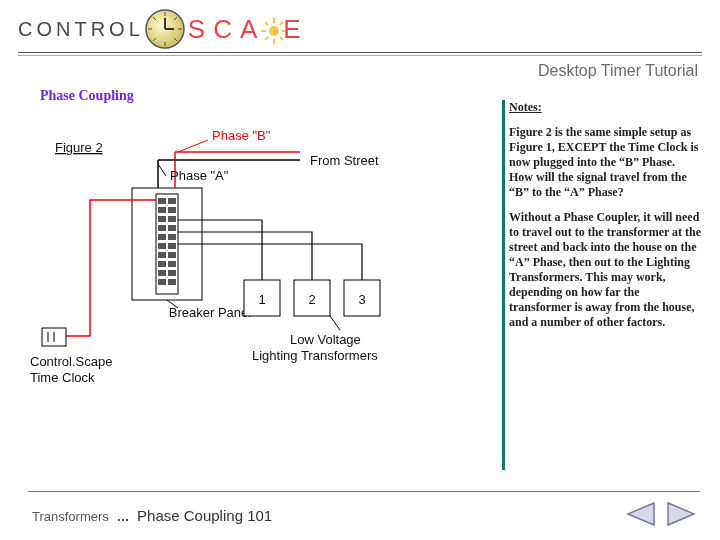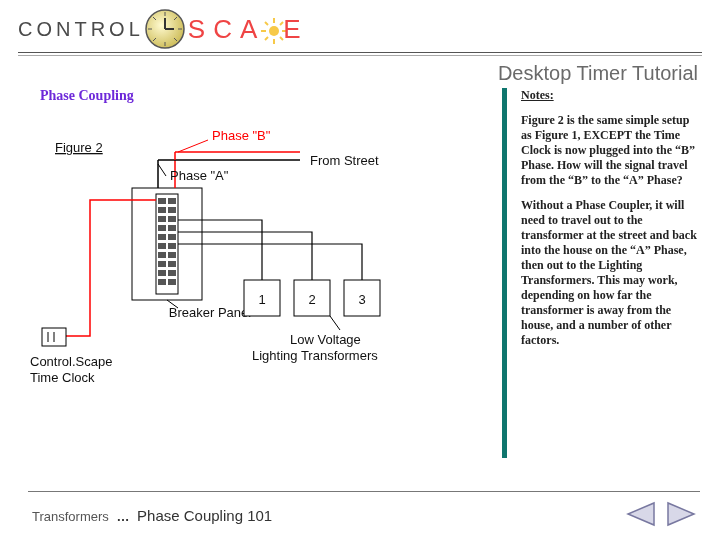--- a/index.html
+++ b/index.html
@@ -6,27 +6,27 @@
   body { width: 720px; height: 540px; background: #ffffff; font-family: "Trebuchet MS", Arial, sans-serif; color: #222; position: relative; }
 
   .header { position: absolute; top: 8px; left: 18px; right: 18px; }
   .logo-row { display: flex; align-items: center; }
   .logo-control { font-family: "Trebuchet MS", sans-serif; font-size: 20px; letter-spacing: 4px; color: #4a4a4a; font-weight: 400; }
   .logo-clock { width: 42px; height: 42px; display:inline-block; }
   .logo-scape { font-family: "Trebuchet MS", sans-serif; font-size: 26px; letter-spacing: 8px; color: #ef4444; font-weight: 300; margin-left: 2px; }
   .logo-sun { display:inline-block; width: 26px; height:26px; vertical-align: middle; margin: 0 -4px; }
   .hr1 { border: none; border-top: 1px solid #555; margin-top: 2px; }
   .hr2 { border: none; border-top: 1px solid #aaa; margin-top: 2px; }
-  .subtitle-row { text-align: right; font-family: "Trebuchet MS", sans-serif; font-size: 20px; color: #6a6a6a; margin-top: 6px; padding-right: 4px; }
+  .subtitle-row { text-align: right; font-family: "Trebuchet MS", sans-serif; font-size: 16px; color: #6a6a6a; margin-top: 6px; padding-right: 4px; }
 
   .page-title { position: absolute; top: 88px; left: 40px; font-family: "Times New Roman", serif; font-weight: bold; font-size: 14px; color: #6d28d9; }
 
   .diagram-area { position: absolute; top: 120px; left: 30px; width: 440px; height: 300px; }
 
-  .notes-col { position: absolute; top: 88px; left: 502px; width: 200px; border-left: 5px solid #0f766e; padding-left: 14px; height: 370px; }
+  .notes-col { position: absolute; top: 100px; left: 502px; width: 200px; border-left: 3px solid #0f766e; padding-left: 4px; height: 370px; }
   .notes-heading { font-family: "Times New Roman", serif; font-weight: bold; font-size: 12px; text-decoration: underline; margin-bottom: 10px; }
   .notes-p { font-family: "Times New Roman", serif; font-weight: bold; font-size: 12px; line-height: 1.25; margin-bottom: 10px; text-align: left; }
 
   .footer-line { position: absolute; bottom: 48px; left: 28px; right: 20px; border-top: 1px solid #777; }
   .breadcrumb { position: absolute; bottom: 16px; left: 32px; font-family: "Trebuchet MS", sans-serif; font-size: 13px; color: #555; }
   .breadcrumb .sep { margin: 0 4px; font-weight: bold; color: #333; }
   .breadcrumb .cur { color: #333; font-size: 15px; margin-top: 34px; }
 
   .nav-arrows { position: absolute; bottom: 10px; right: 22px; display: flex; gap: 10px; }
   .arrow-btn { border: none; background: none; cursor: pointer; padding: 0; }

